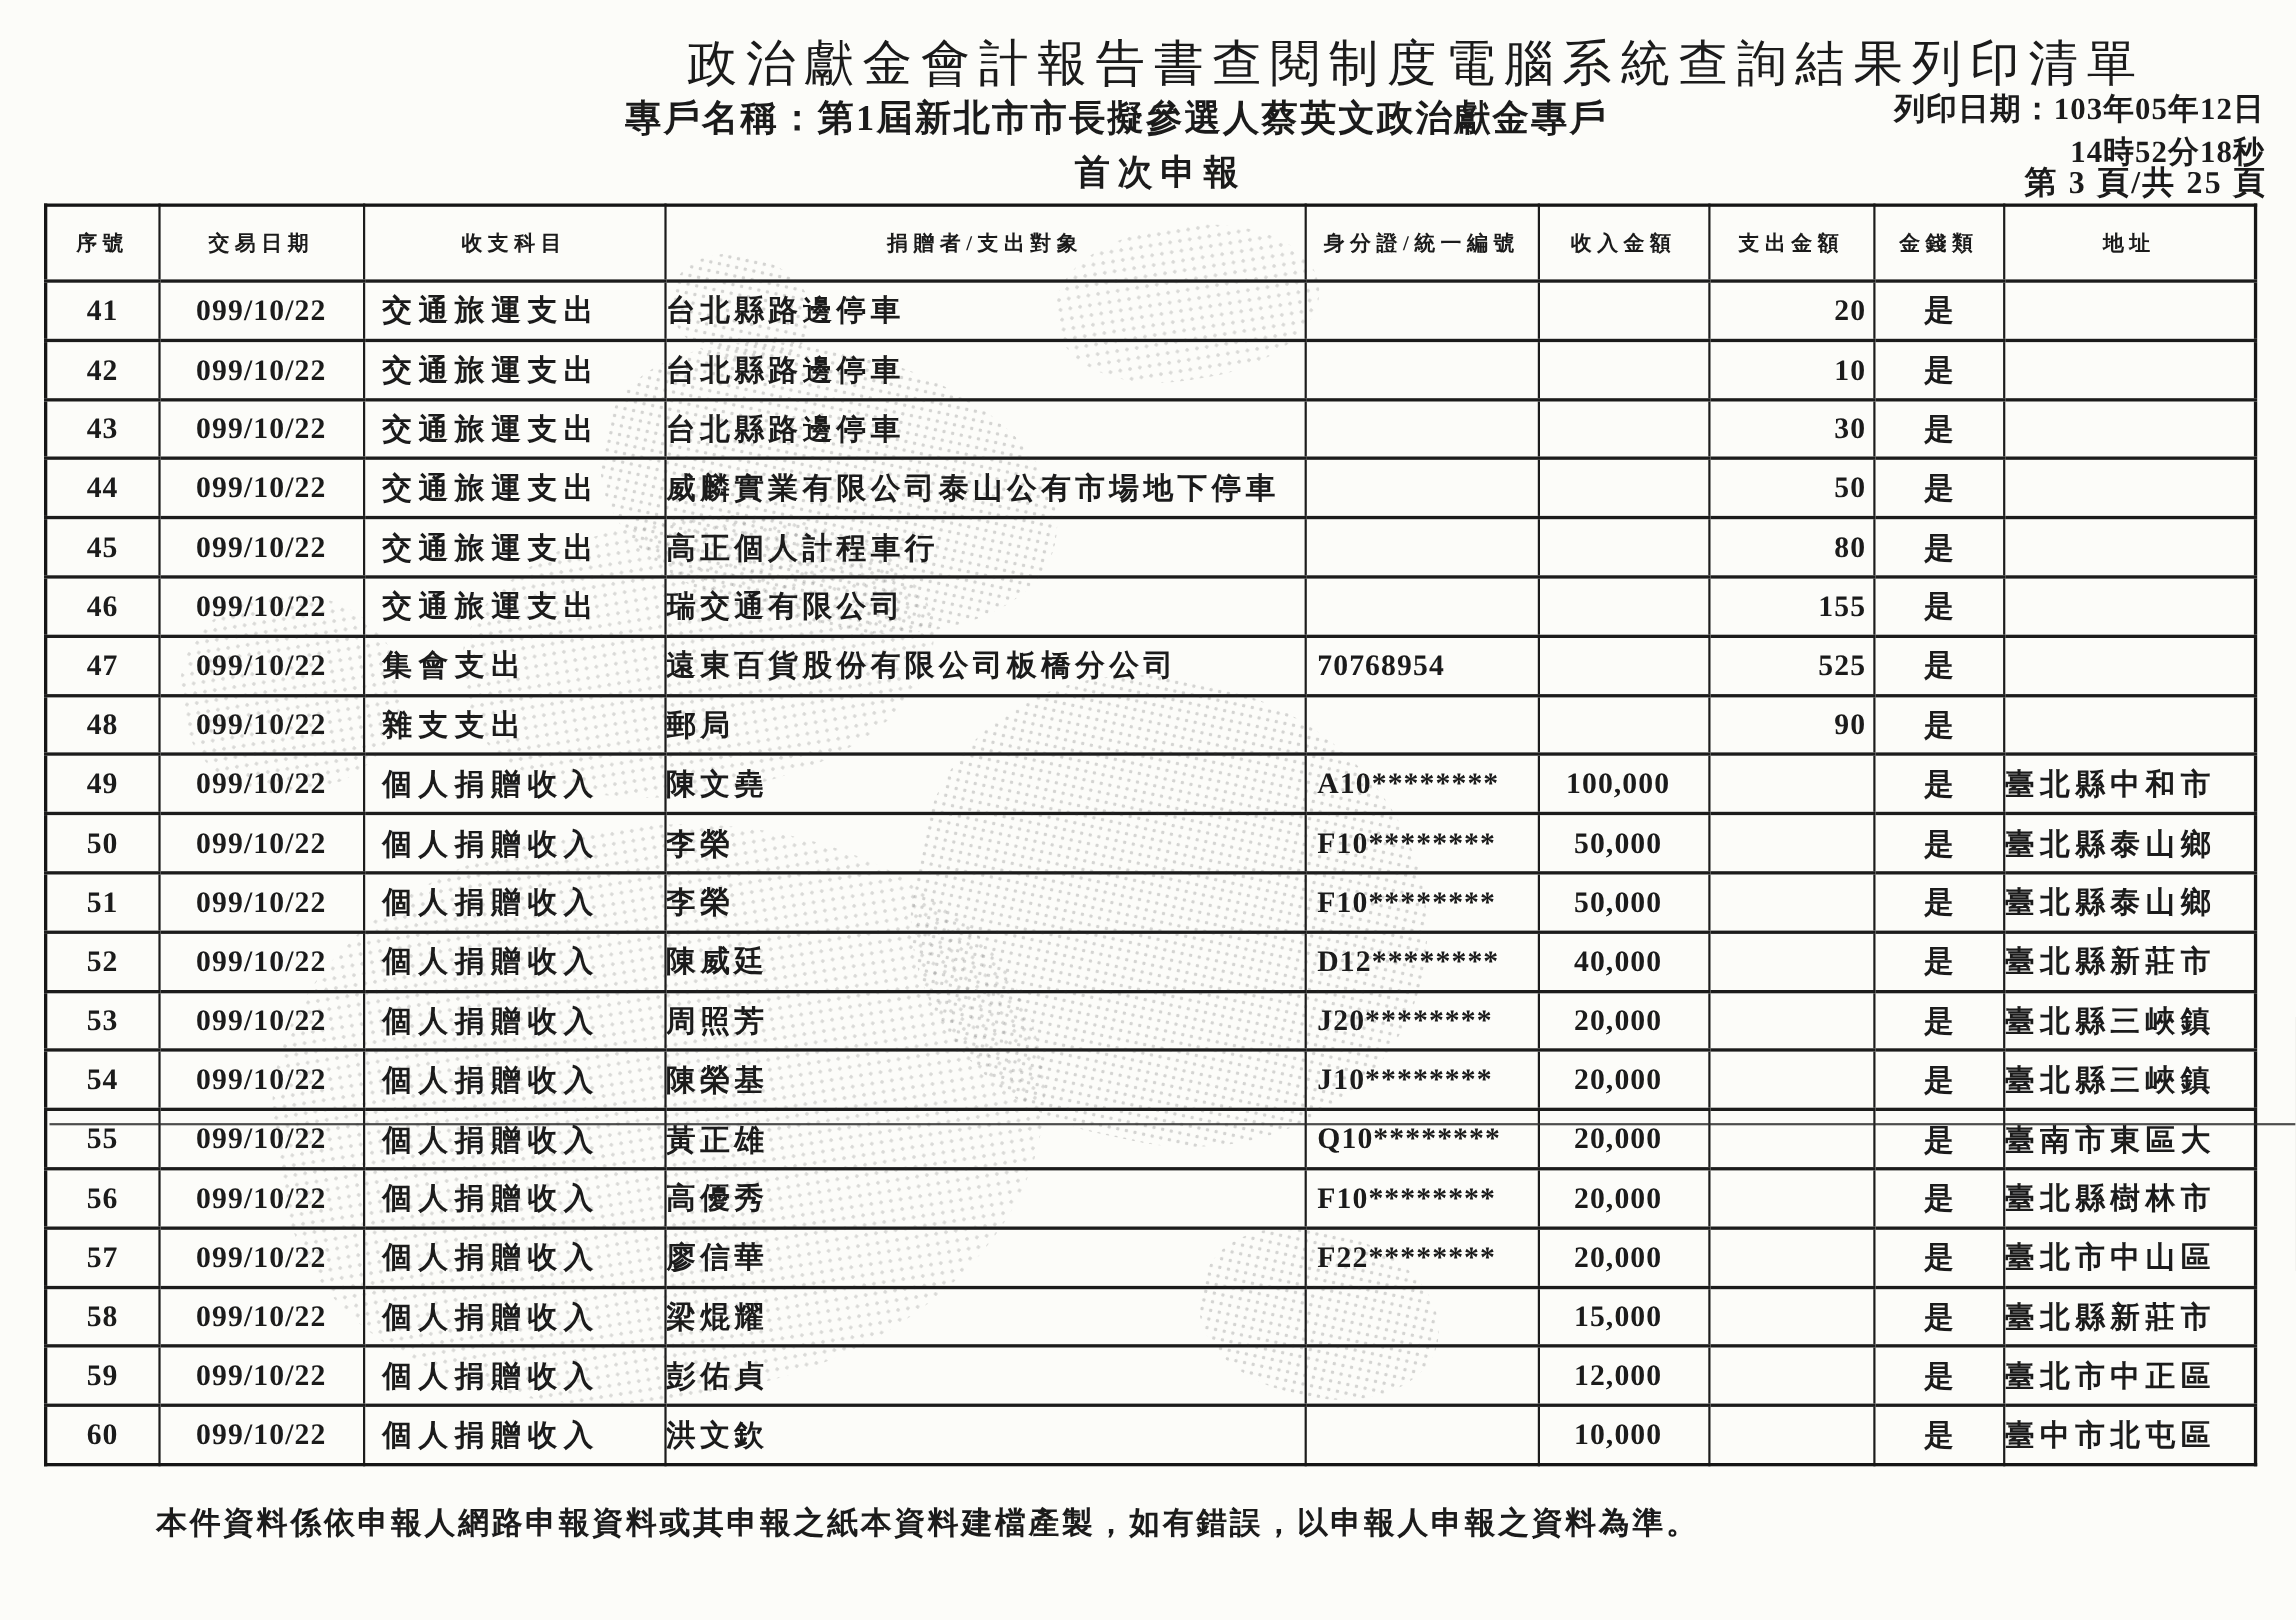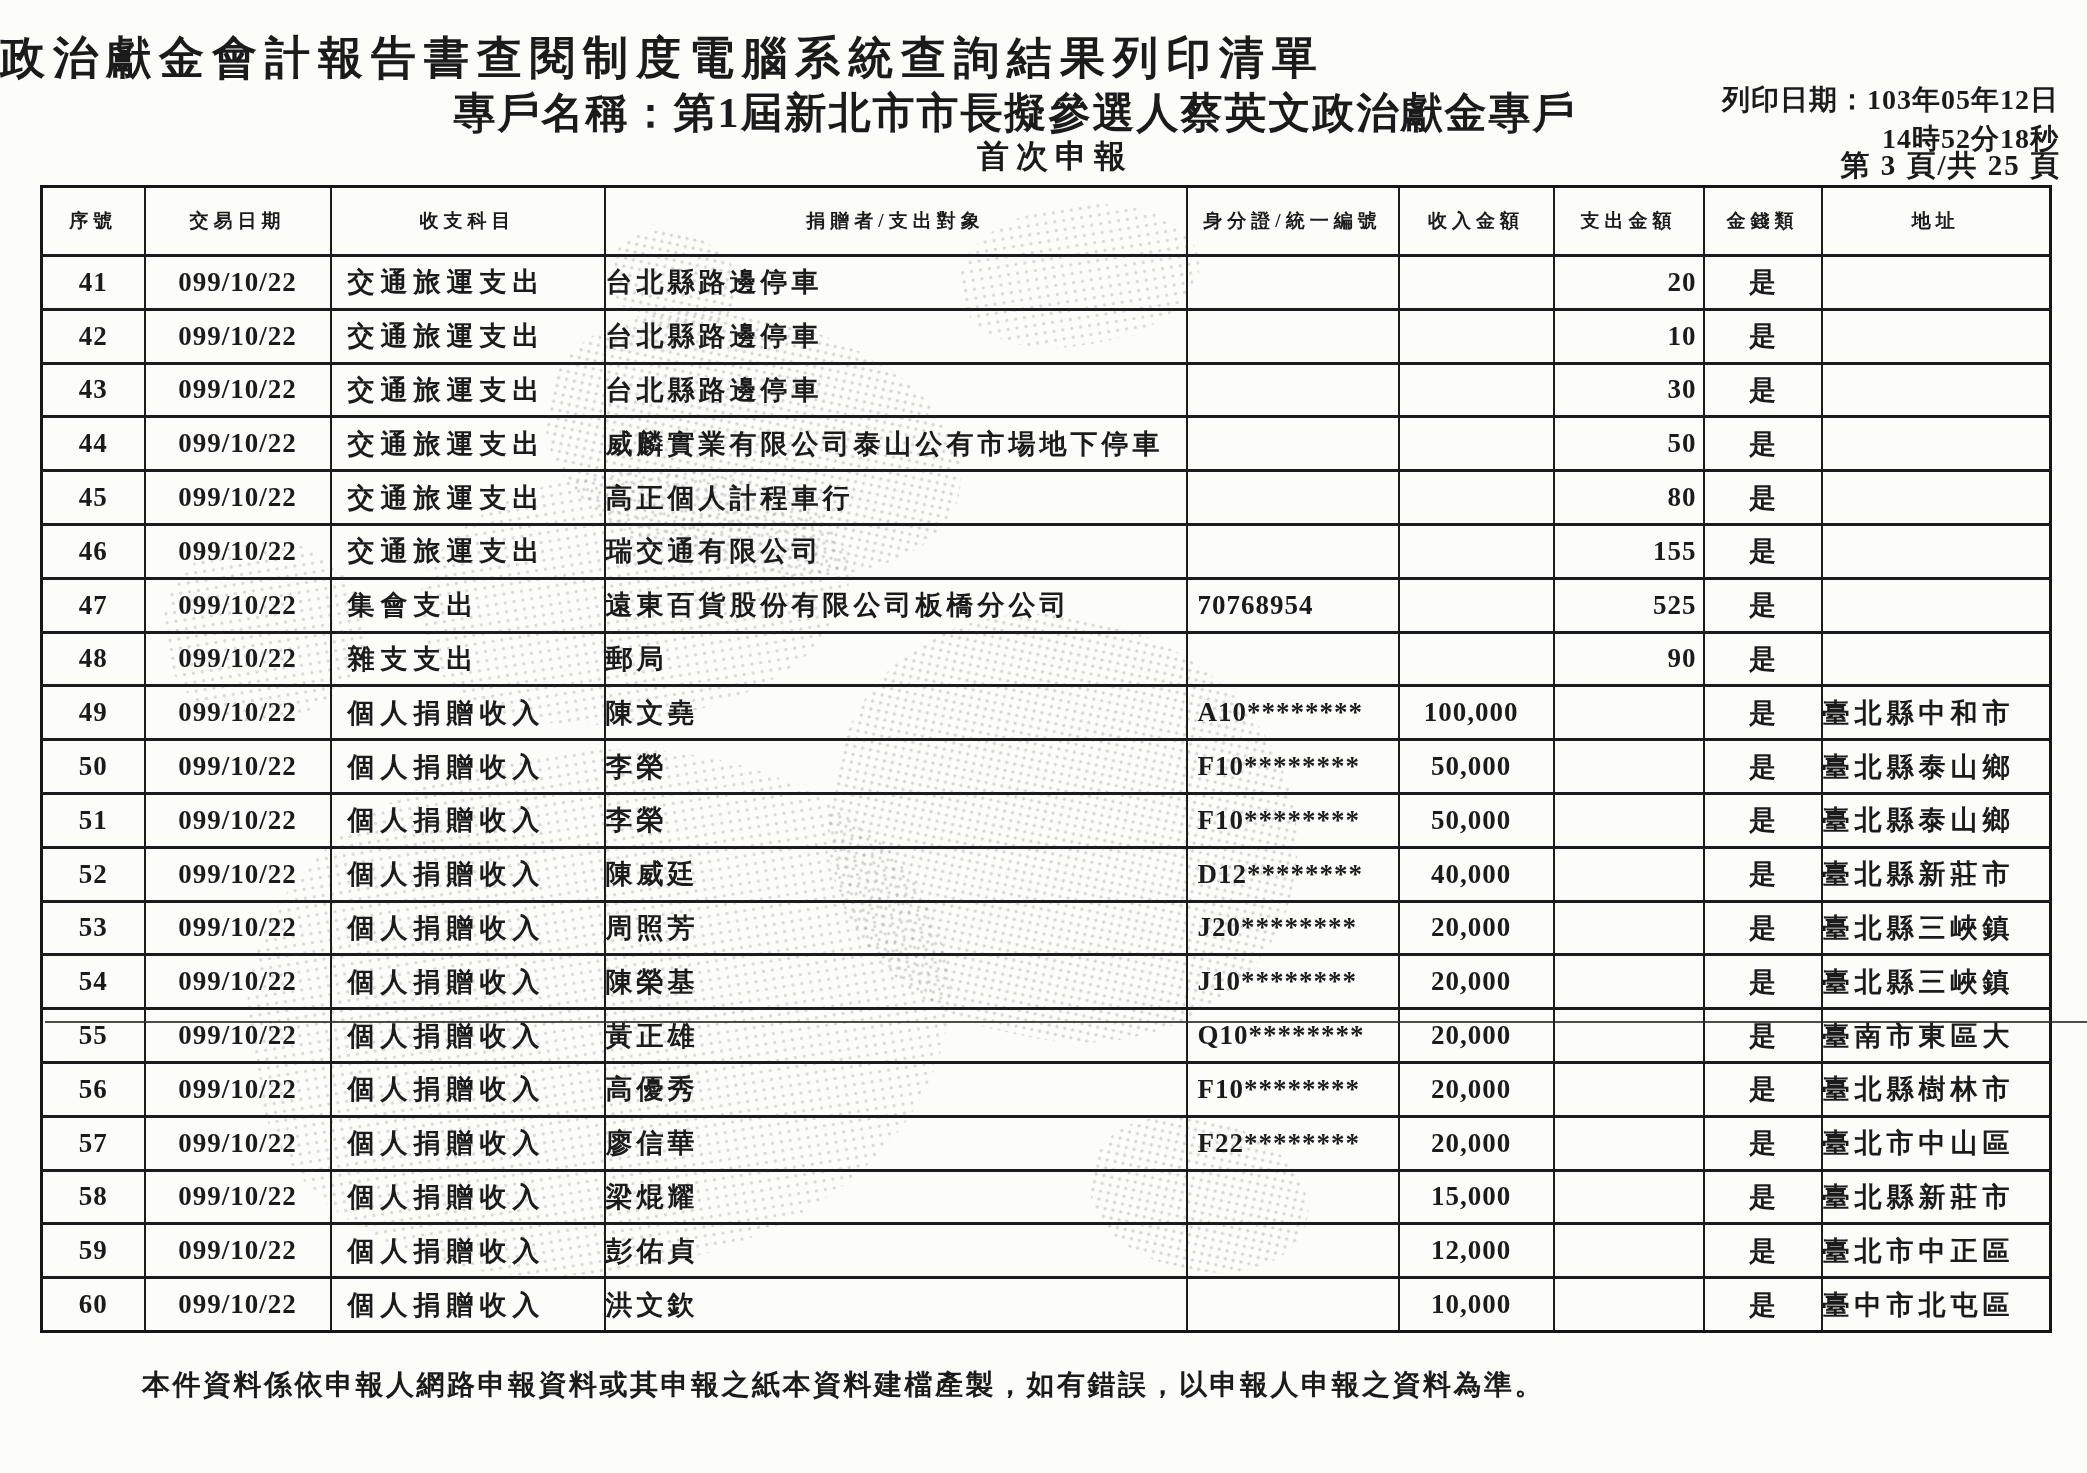--- a/index.html
+++ b/index.html
@@ -2,26 +2,26 @@
 <html><head>
 <meta charset="utf-8">
 <style>
   html,body { margin:0; padding:0; background:#e8e8e4; }
   .page {
     position:relative; width:2087px; height:1473px;
     background:#fcfcf9; overflow:hidden;
     font-family:"Liberation Serif", serif; color:#1b1b1b;
   }
   .title {
-    position:absolute; top:28px; left:0; width:1950px; text-align:left;
-    font-size:45px; font-weight:bold; letter-spacing:8px; white-space:nowrap;
+    position:absolute; top:28px; left:0; width:1950px; text-align:right;
+    font-size:45px; font-weight:normal; letter-spacing:8px; white-space:nowrap;
   }
   .subtitle {
     position:absolute; top:85px; left:0; width:2030px; text-align:center;
-    font-size:42px; font-weight:bold; letter-spacing:2px; white-space:nowrap;
+    font-size:33px; font-weight:bold; letter-spacing:2px; white-space:nowrap;
   }
   .report-type {
     position:absolute; top:135px; left:0; width:2110px; text-align:center;
     font-size:32px; font-weight:bold; letter-spacing:7px; white-space:nowrap;
   }
   .print-info {
     position:absolute; top:80px; right:28px; text-align:right;
     font-size:28px; font-weight:bold; letter-spacing:1px; line-height:1.4; white-space:nowrap;
   }
   .page-info {

